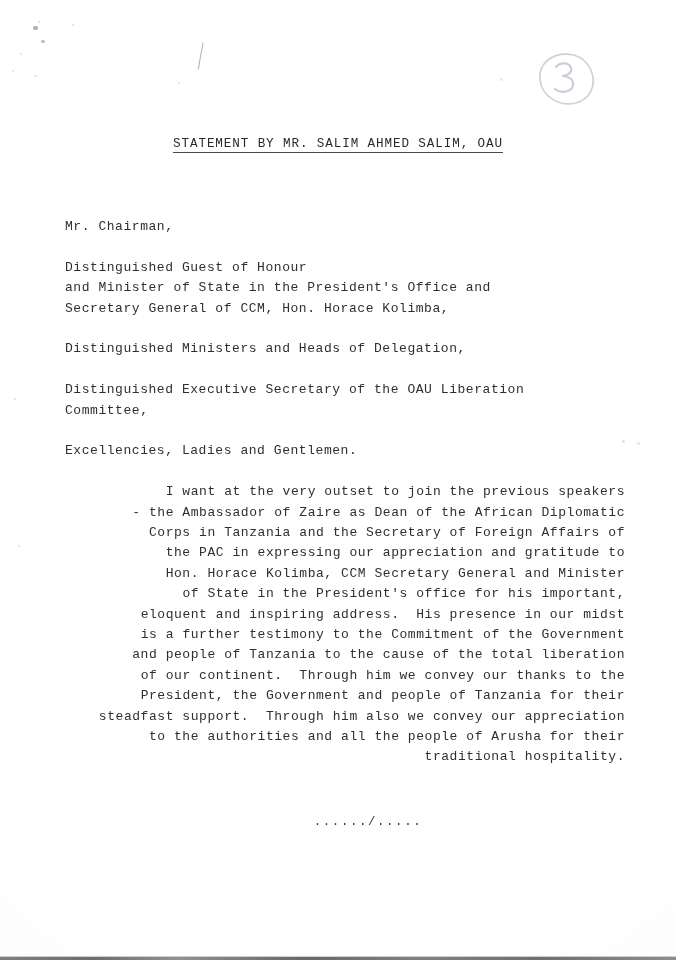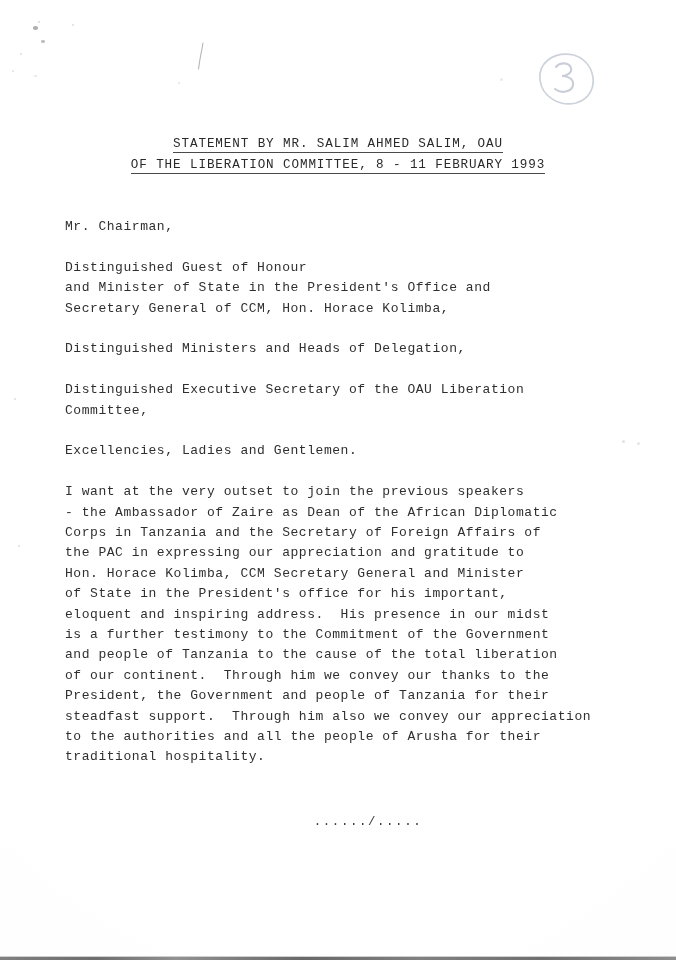--- a/index.html
+++ b/index.html
@@ -76,21 +76,21 @@
     left: 65px;
     top: 217px;
     width: 560px;
     color: #2f2f2f;
     font-size: 13px;
     line-height: 20.4px;
     letter-spacing: .55px;
     white-space: pre;
   }
   .para { margin: 0 0 20.4px 0; }
-  .para:last-child { margin-bottom: 1px; }
+  .para:last-child { margin-bottom: 1px; text-align: right; }
   .ln { display: block; white-space: pre; }
 
   
   .footer-marker {
     position: absolute;
     left: 0;
     right: 0;
     top: 815px;
     text-align: center;
     color: #3a3a3a;
@@ -161,21 +161,20 @@
 
   <div class="hand-number">
     <svg viewBox="0 0 64 62" fill="none">
       <path d="M40 7 C18 3, 4 16, 6 32 C8 49, 26 59, 42 55 C56 51, 62 38, 58 25 C55 15, 47 9, 40 7 Z" stroke="#5b6a86" stroke-width="1.7" stroke-linecap="round" fill="none"></path>
       <path d="M22 19 C26 14, 35 14, 37 20 C38.5 25, 32 28, 28 28 C34 28, 40 31, 39 37 C38 44, 27 46, 21 41" stroke="#4e5d7c" stroke-width="2.1" stroke-linecap="round" fill="none"></path>
     </svg>
   </div>
 
   <div class="heading">
     <span class="hline"><span class="u">STATEMENT BY MR. SALIM AHMED SALIM, OAU</span></span>
-    <span class="hline"><span class="u">OF THE LIBERATION COMMITTEE, 8 - 11 FEBRUARY 1993</span></span>
   </div>
 
   <div class="body-block" id="body-block"><div class="para"><span class="ln">Mr. Chairman,</span></div><div class="para"><span class="ln">Distinguished Guest of Honour</span><span class="ln">and Minister of State in the President's Office and</span><span class="ln">Secretary General of CCM, Hon. Horace Kolimba,</span></div><div class="para"><span class="ln">Distinguished Ministers and Heads of Delegation,</span></div><div class="para"><span class="ln">Distinguished Executive Secretary of the OAU Liberation</span><span class="ln">Committee,</span></div><div class="para"><span class="ln">Excellencies, Ladies and Gentlemen.</span></div><div class="para"><span class="ln">I want at the very outset to join the previous speakers</span><span class="ln">- the Ambassador of Zaire as Dean of the African Diplomatic</span><span class="ln">Corps in Tanzania and the Secretary of Foreign Affairs of</span><span class="ln">the PAC in expressing our appreciation and gratitude to</span><span class="ln">Hon. Horace Kolimba, CCM Secretary General and Minister</span><span class="ln">of State in the President's office for his important,</span><span class="ln">eloquent and inspiring address.  His presence in our midst</span><span class="ln">is a further testimony to the Commitment of the Government</span><span class="ln">and people of Tanzania to the cause of the total liberation</span><span class="ln">of our continent.  Through him we convey our thanks to the</span><span class="ln">President, the Government and people of Tanzania for their</span><span class="ln">steadfast support.  Through him also we convey our appreciation</span><span class="ln">to the authorities and all the people of Arusha for their</span><span class="ln">traditional hospitality.</span></div></div>
 
   <div class="footer-marker">....../.....</div>
 
   <div class="scan-edge-bottom2"></div>
   <div class="scan-edge-bottom"></div>
 </div>
 

